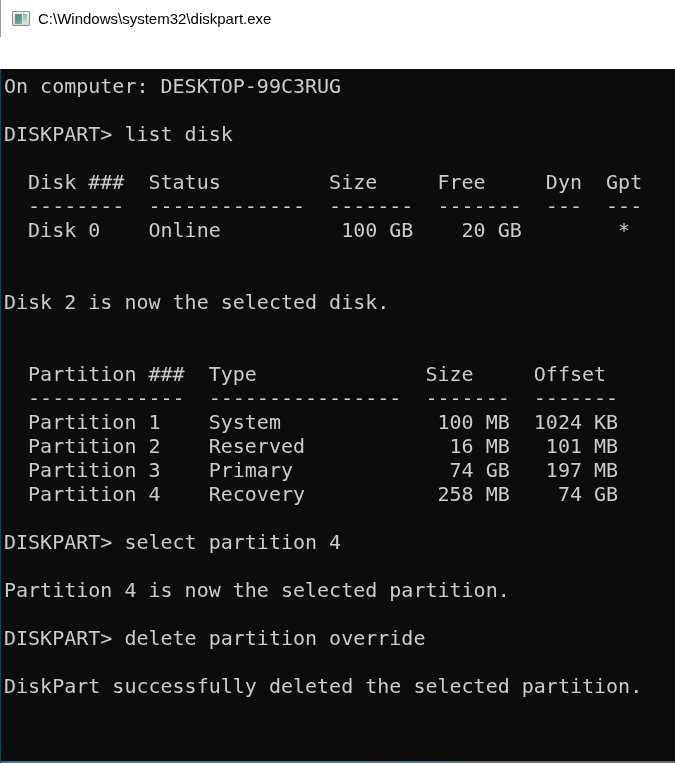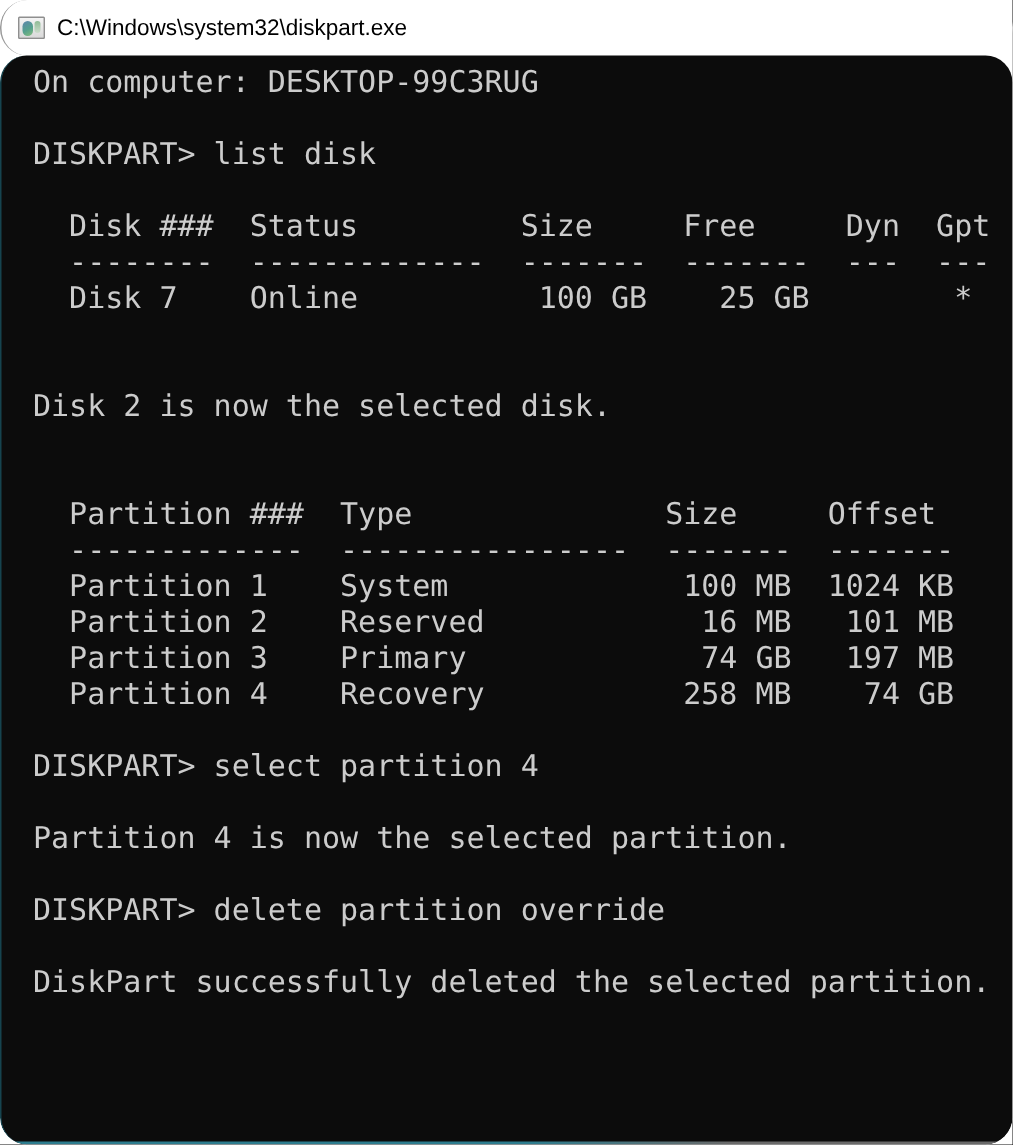--- a/index.html
+++ b/index.html
@@ -1,15 +1,15 @@
 <!DOCTYPE html>
 <html><head>
 <meta charset="utf-8">
 <style>
-  * { margin: 0; padding: 0; box-sizing: border-box; border-radius: 18px; }
+  * { margin: 0; padding: 0; box-sizing: border-box; }
   html, body { width: 675px; height: 763px; overflow: hidden; background: #ffffff; }
 
   .window {
     width: 675px; height: 763px;
     display: flex; flex-direction: column;
     font-family: "Liberation Sans", sans-serif;
   }
 
   
   .titlebar {
@@ -43,24 +43,25 @@
   }
 
   
   .terminal {
     flex: 1 1 auto;
     background: #0c0c0c;
     color: #cccccc;
     font-family: "DejaVu Sans Mono", "Liberation Mono", monospace;
     font-size: 20px;
     line-height: 24px;
-    padding: 5px 0 0 21px;
+    padding: 5px 0 0 3px;
     border-left: 1px solid #16444f;
     position: relative;
     overflow: hidden;
+    margin-top: 32px;
   }
   .terminal::after {            
     content: "";
     position: absolute; left: 0; right: 0; bottom: 0; height: 2px;
     background: linear-gradient(to right, #2d7d8f 0%, #2d7d8f 52%, #6a6a6a 72%, #6a6a6a 100%);
   }
   .line {
     height: 24px;
     white-space: pre;
   }
@@ -84,21 +85,21 @@
     <span class="title-text">C:\Windows\system32\diskpart.exe</span>
   </div>
 
   <div class="terminal">
     <div class="line">On computer: DESKTOP-99C3RUG</div>
     <div class="line"></div>
     <div class="line">DISKPART&gt; list disk</div>
     <div class="line"></div>
     <div class="line">  Disk ###  Status         Size     Free     Dyn  Gpt</div>
     <div class="line">  --------  -------------  -------  -------  ---  ---</div>
-    <div class="line">  Disk 7    Online          100 GB    25 GB        *</div>
+    <div class="line">  Disk 0    Online          100 GB    20 GB        *</div>
     <div class="line"></div>
     <div class="line"></div>
     <div class="line">Disk 2 is now the selected disk.</div>
     <div class="line"></div>
     <div class="line"></div>
     <div class="line">  Partition ###  Type              Size     Offset</div>
     <div class="line">  -------------  ----------------  -------  -------</div>
     <div class="line">  Partition 1    System             100 MB  1024 KB</div>
     <div class="line">  Partition 2    Reserved            16 MB   101 MB</div>
     <div class="line">  Partition 3    Primary             74 GB   197 MB</div>

